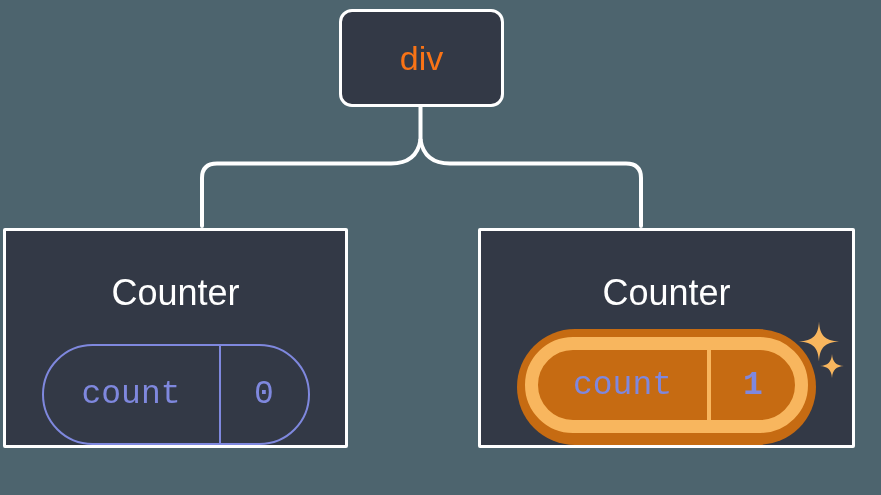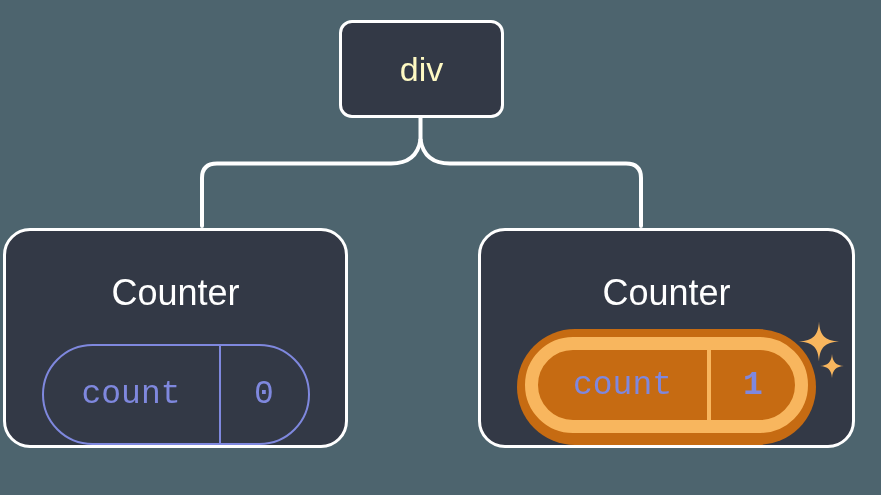--- a/index.html
+++ b/index.html
@@ -22,33 +22,33 @@
   .node {
     position: absolute;
     background: #333946;
     border: 3.5px solid #ffffff;
     box-sizing: border-box;
     display: flex;
     align-items: center;
     justify-content: center;
   }
   .root-node {
-    left: 339px; top: 20px;
+    left: 339px; top: 9px;
     width: 165px; height: 98px;
     border-radius: 13px;
-    color: #fef9c3;
+    color: #f97316;
     font-size: 34px;
   }
   .card {
     position: absolute;
     top: 228px;
     height: 220px;
     background: #333946;
     border: 3.5px solid #ffffff;
-    border-radius: 27px;
+    border-radius: 2px;
     box-sizing: border-box;
     display: flex;
     flex-direction: column;
     align-items: center;
   }
   .card-left  { left: 3px;   width: 345px; }
   .card-right { left: 478px; width: 377px; }
   .card-title {
     margin-top: 44px;
     font-size: 36px;

